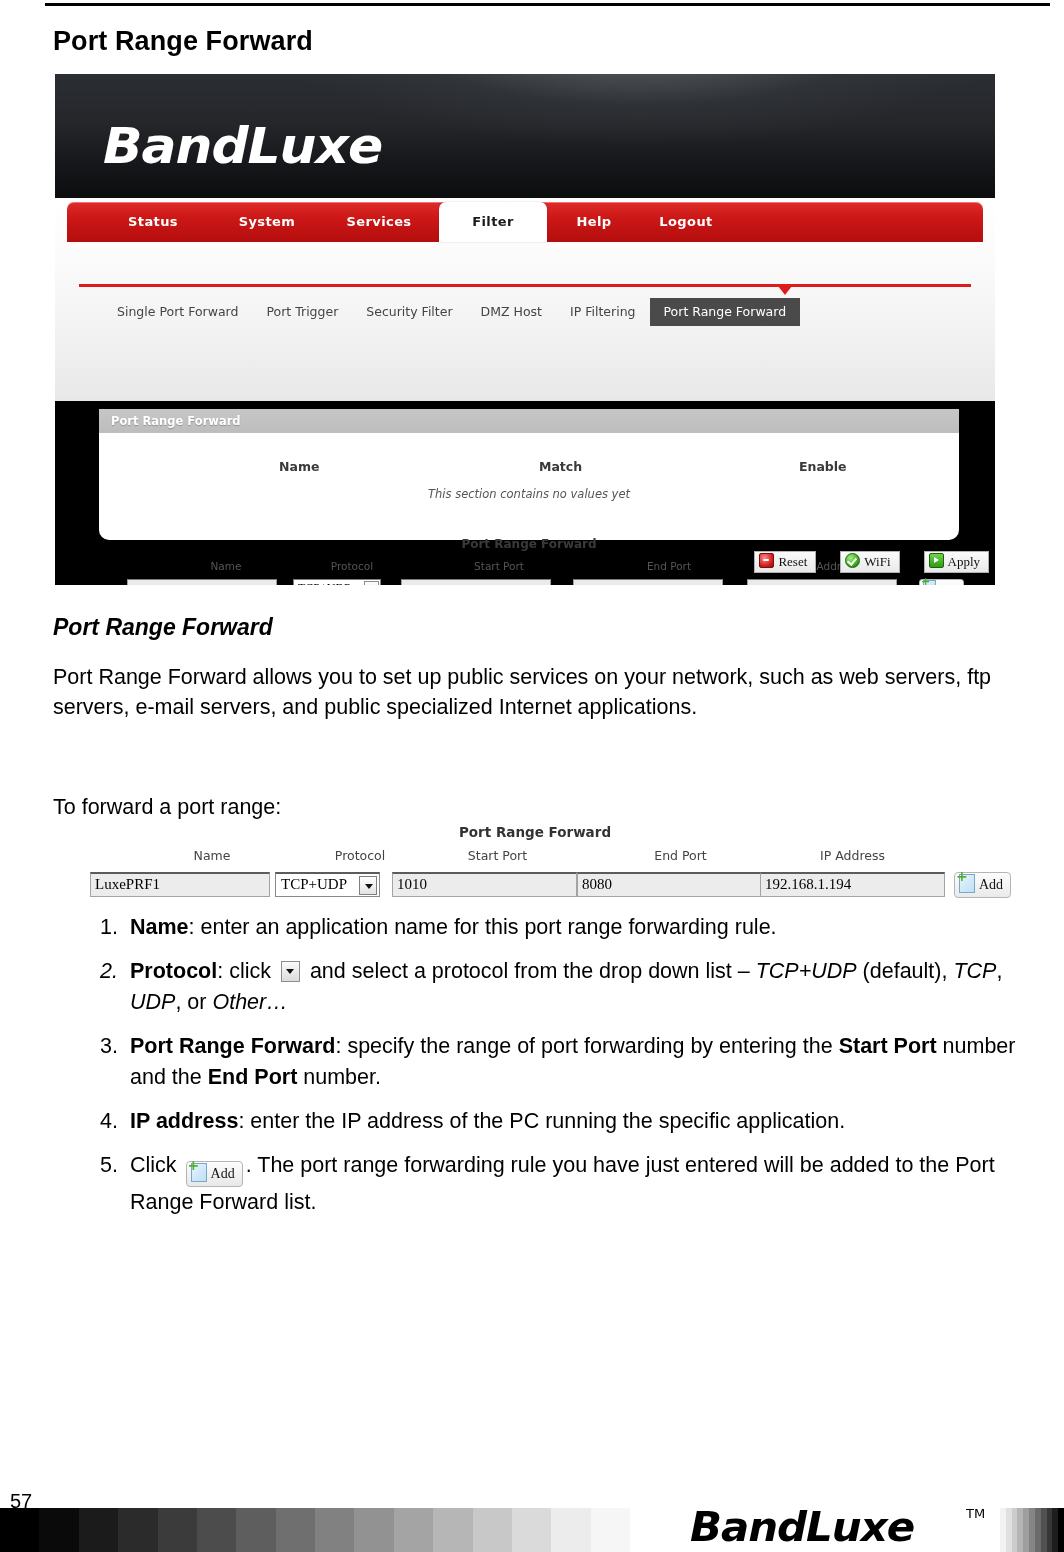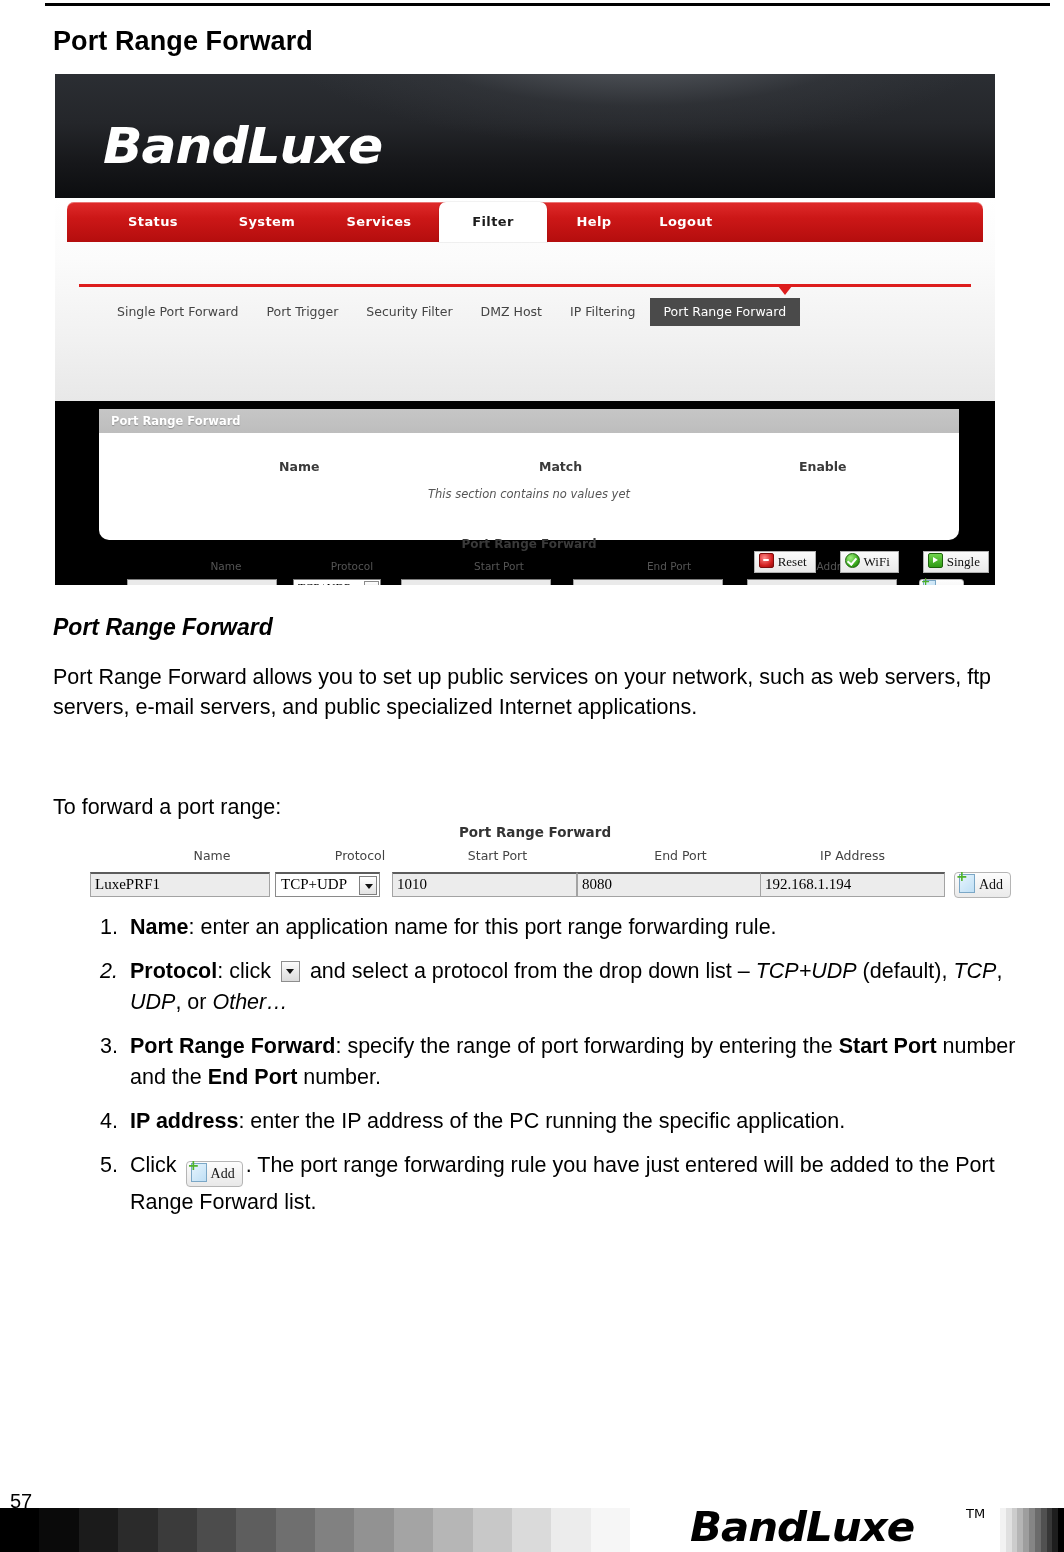--- a/index.html
+++ b/index.html
@@ -681,21 +681,21 @@
           <span class="caret"></span>
         </div>
         <div class="ru-input" style="left:302px; width:150px;"></div>
         <div class="ru-input" style="left:474px; width:150px;"></div>
         <div class="ru-input" style="left:648px; width:150px;"></div>
         <div class="ru-addbtn" style="left:820px;"><span class="doc-icon"></span><span>Add</span></div>
       </div>
     </div>
 
     <div class="ru-actions">
-      <span class="ru-btn"><span class="bi bi-reset"></span><span>Reset</span></span><span class="ru-btn"><span class="bi bi-save"></span><span>WiFi</span></span><span class="ru-btn"><span class="bi bi-apply"></span><span>Single</span></span>
+      <span class="ru-btn"><span class="bi bi-reset"></span><span>Reset</span></span><span class="ru-btn"><span class="bi bi-save"></span><span>WiFi</span></span><span class="ru-btn"><span class="bi bi-apply"></span><span>Apply</span></span>
     </div>
   </div>
 </div>
 
 <div class="sec-title">Port Range Forward</div>
 <div class="para p1">Port Range Forward allows you to set up public services on your network, such as web servers, ftp servers, e-mail servers, and public specialized Internet applications.</div>
 <div class="para p2">To forward a port range:</div>
 
 <div class="form-shot">
   <div class="fs-title">Port Range Forward</div>

